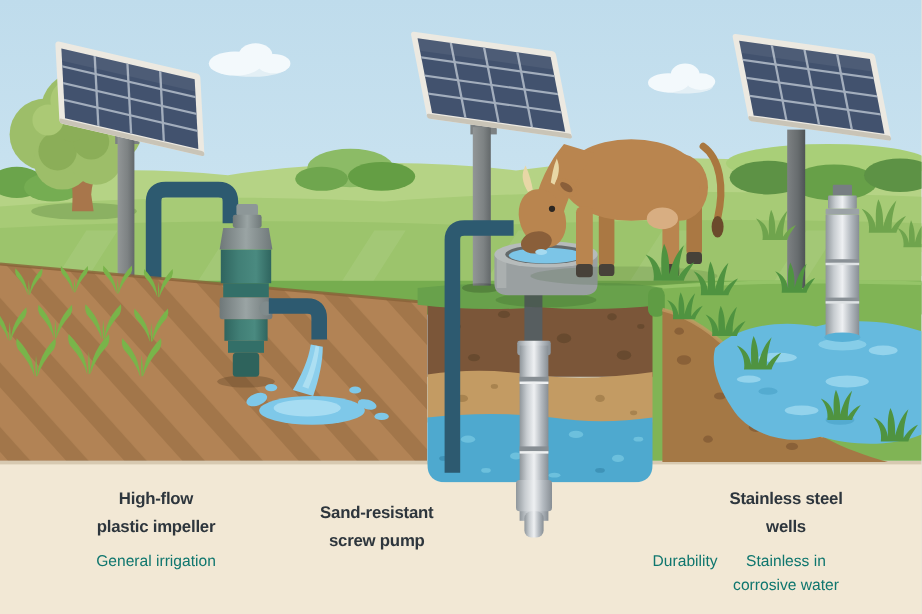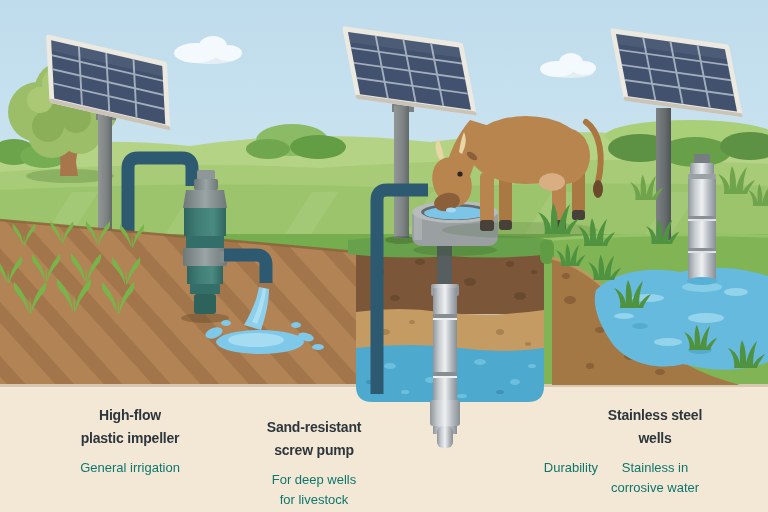--- a/index.html
+++ b/index.html
@@ -391,24 +391,20 @@
     </div>
     <div class="cap-sub">
       <div>General irrigation</div>
     </div>
   </div>
   <div class="cap-group g2">
     <div class="cap-title">
       <div>Sand-resistant</div>
       <div>screw pump</div>
     </div>
-    <div class="cap-sub">
-      <div>For deep wells</div>
-      <div>for livestock</div>
-    </div>
   </div>
   <div class="cap-group g3">
     <div class="cap-title"></div>
     <div class="cap-sub">
       <div>Durability</div>
     </div>
   </div>
   <div class="cap-group g4">
     <div class="cap-title">
       <div>Stainless steel</div>

